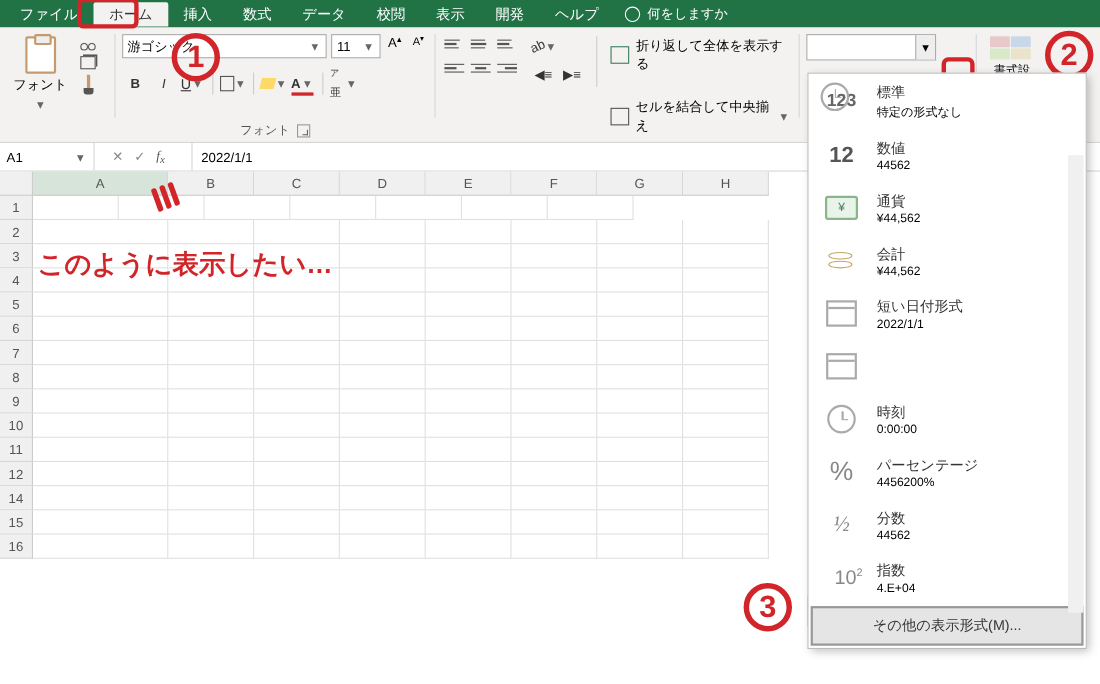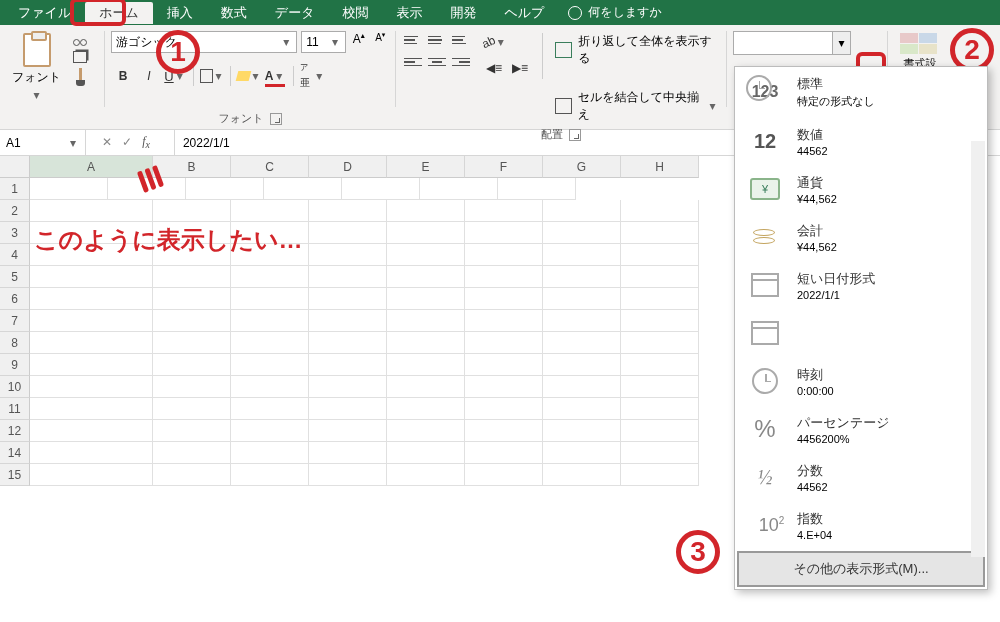--- a/index.html
+++ b/index.html
@@ -253,24 +253,20 @@
           <div class="wrapicon"></div>
           <span>折り返して全体を表示する</span>
         </div>
         <div class="wraprow">
           <div class="mergeicon"></div>
           <span>セルを結合して中央揃え</span>
           <span class="dd">▾</span>
         </div>
       </div>
     </div>
-    <div class="group-label">
-        <span>配置</span>
-        <span class="dlglaunch"></span>
-      </div>
   </div>
   <div class="sep"></div>
 
   <div class="group" style="width:160px">
     <div class="group-body" style="flex-direction:column;gap:6px">
       <div class="nfmtbox">
         <div class="val"></div>
         <div class="nfmtdd">
             <span>▾</span>
           </div>
@@ -475,20 +471,31 @@
         <div class="rowhead">15</div>
         <div class="cell first"></div>
         <div class="cell"></div>
         <div class="cell"></div>
         <div class="cell"></div>
         <div class="cell"></div>
         <div class="cell"></div>
         <div class="cell"></div>
         <div class="cell"></div>
       </div>
+      <div class="row">
+        <div class="rowhead">16</div>
+        <div class="cell first"></div>
+        <div class="cell"></div>
+        <div class="cell"></div>
+        <div class="cell"></div>
+        <div class="cell"></div>
+        <div class="cell"></div>
+        <div class="cell"></div>
+        <div class="cell"></div>
+      </div>
     </div>
 </div>
 
 <div class="dropdown">
   <div class="scroll-ind"></div>
   <div id="dd-items">
       <div class="dd-item">
         <div class="dd-icon">
           <span style="font-size:11px;position:relative"><span style="position:absolute;top:-8px;left:-6px" class="clock"></span><b style="font-size:16px;color:#666">123</b></span>
         </div>

